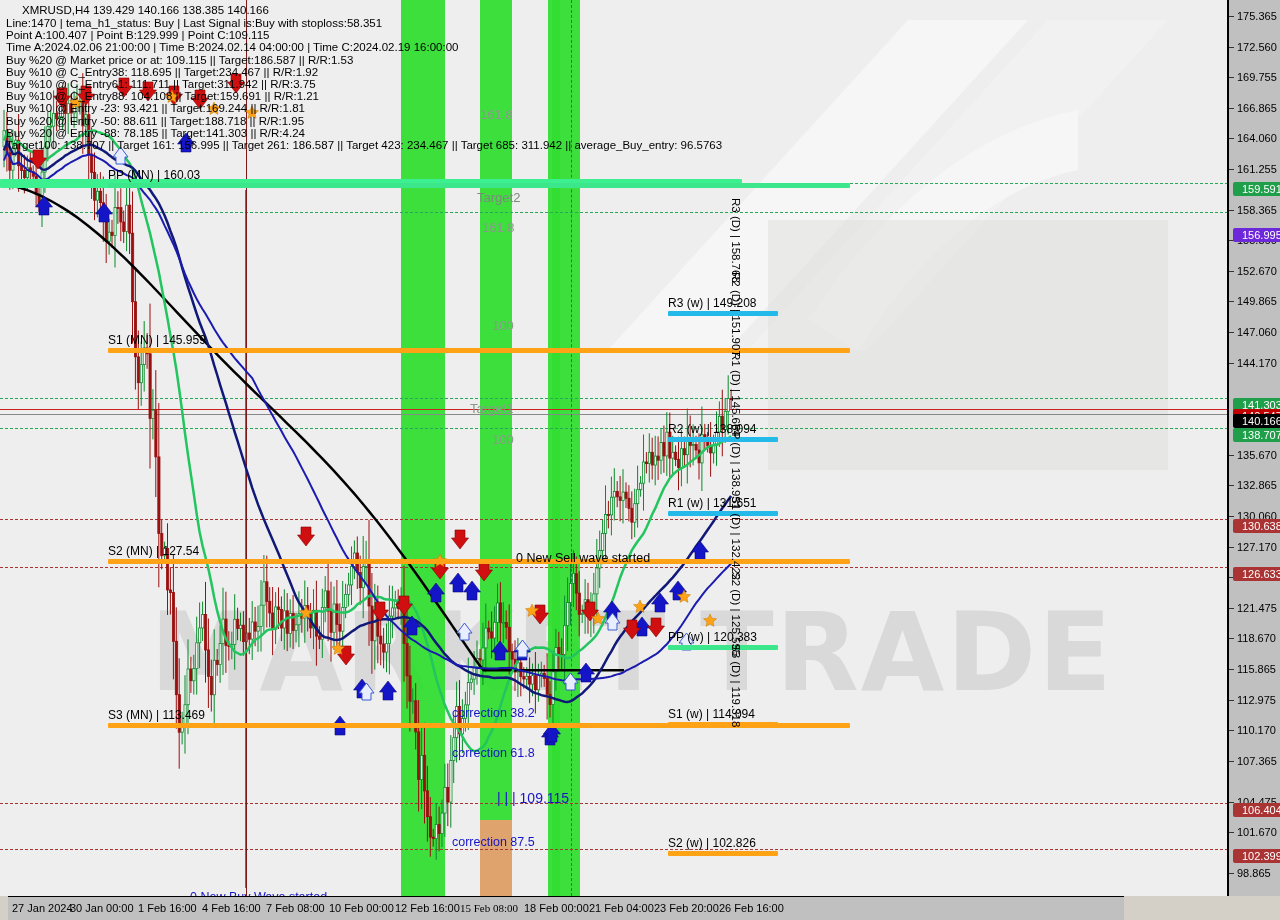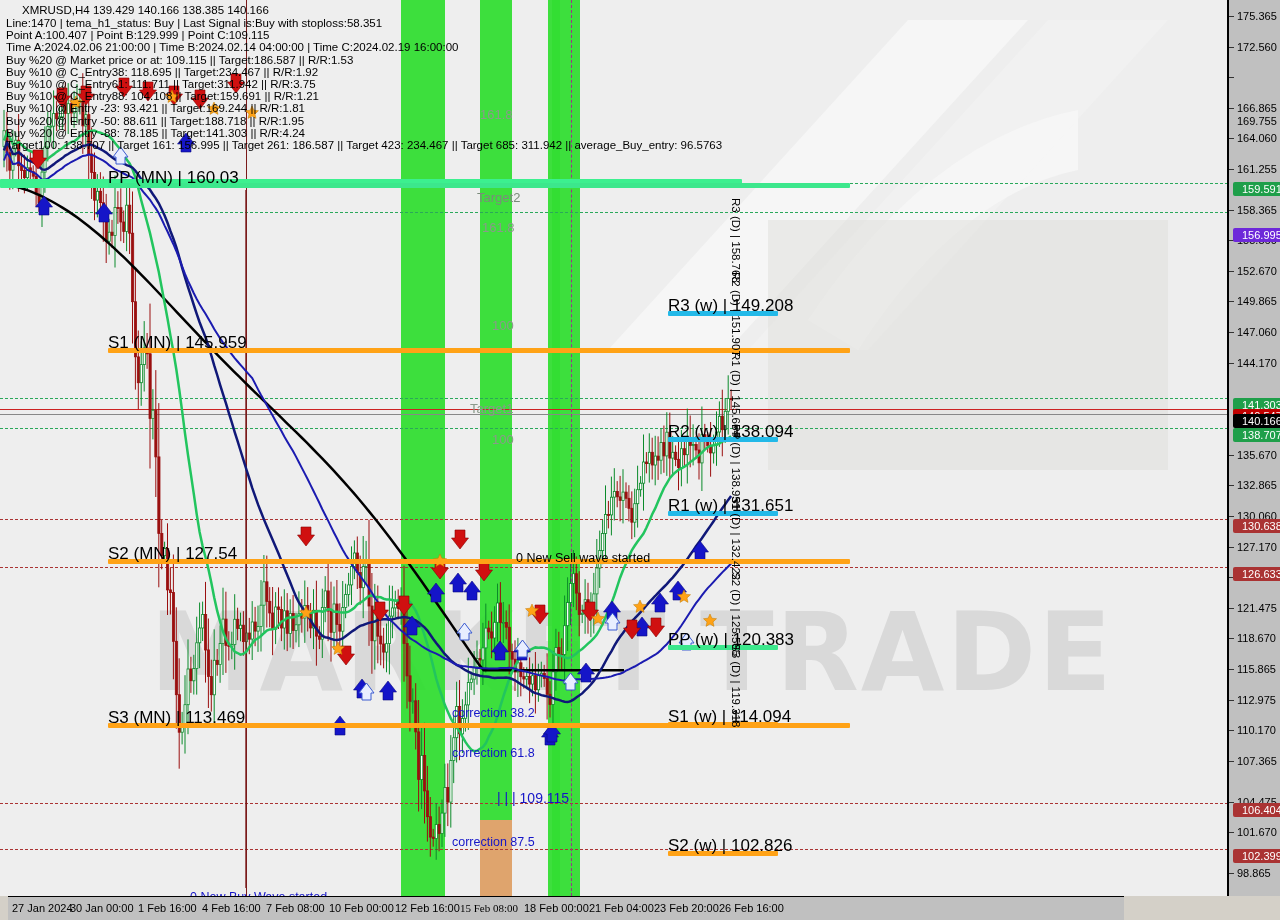--- a/index.html
+++ b/index.html
@@ -16,21 +16,21 @@
   .wm2{position:absolute;right:60px;top:20px;width:560px;height:470px;opacity:.55;}
 
   
   .band{position:absolute;top:0;bottom:0;}
 
   
   .hline{position:absolute;left:0;right:0;height:0;border-top-width:1px;border-top-style:solid;}
   .vline{position:absolute;top:0;bottom:0;width:0;border-left-width:1px;border-left-style:solid;}
 
   .pivline{position:absolute;height:5px;border-radius:1px;}
-  .pivlabel{position:absolute;font-size:17px;white-space:nowrap;}
+  .pivlabel{position:absolute;font-size:12px;white-space:nowrap;}
 
   .rot{position:absolute;transform-origin:0 0;transform:rotate(90deg);font-size:11.5px;white-space:nowrap;color:#000;}
 
   
   #hdr{position:absolute;left:6px;top:4px;z-index:30;pointer-events:none;}
   #hdr .ln{font-size:11.5px;line-height:12.2px;color:#000;white-space:nowrap;font-family:"Liberation Sans",sans-serif;}
   #hdr .ttl{font-size:11.5px;line-height:13px;padding-left:16px;}
 
   
   #pscale{position:absolute;left:1228px;top:0;width:52px;height:896px;background:#c0c0c0;border-left:1px solid #000;}
@@ -721,21 +721,21 @@
         </div>
     </div>
   </div>
 
   <div id="pscale">
       <div class="tick" style="top: 16px;"></div>
       <div class="plab" style="top: 10px;">175.365</div>
       <div class="tick" style="top: 47px;"></div>
       <div class="plab" style="top: 41px;">172.560</div>
       <div class="tick" style="top: 77px;"></div>
-      <div class="plab" style="top: 71px; margin-top: 44px;">169.755</div>
+      <div class="plab" style="top: 71px;">169.755</div>
       <div class="tick" style="top: 108px;"></div>
       <div class="plab" style="top: 102px;">166.865</div>
       <div class="tick" style="top: 138px;"></div>
       <div class="plab" style="top: 132px;">164.060</div>
       <div class="tick" style="top: 169px;"></div>
       <div class="plab" style="top: 163px;">161.255</div>
       <div class="tick" style="top: 210px;"></div>
       <div class="plab" style="top: 204px;">158.365</div>
       <div class="tick" style="top: 240px;"></div>
       <div class="plab" style="top: 234px;">155.560</div>

